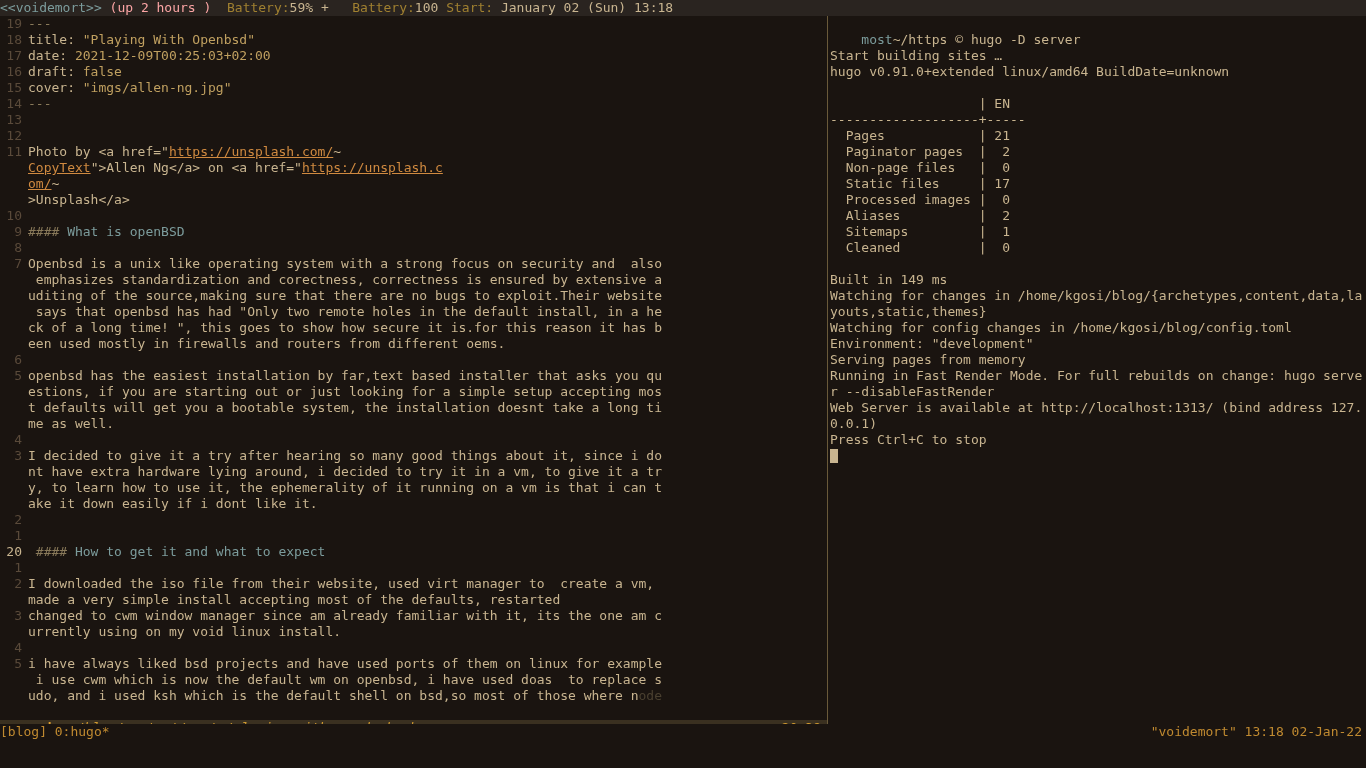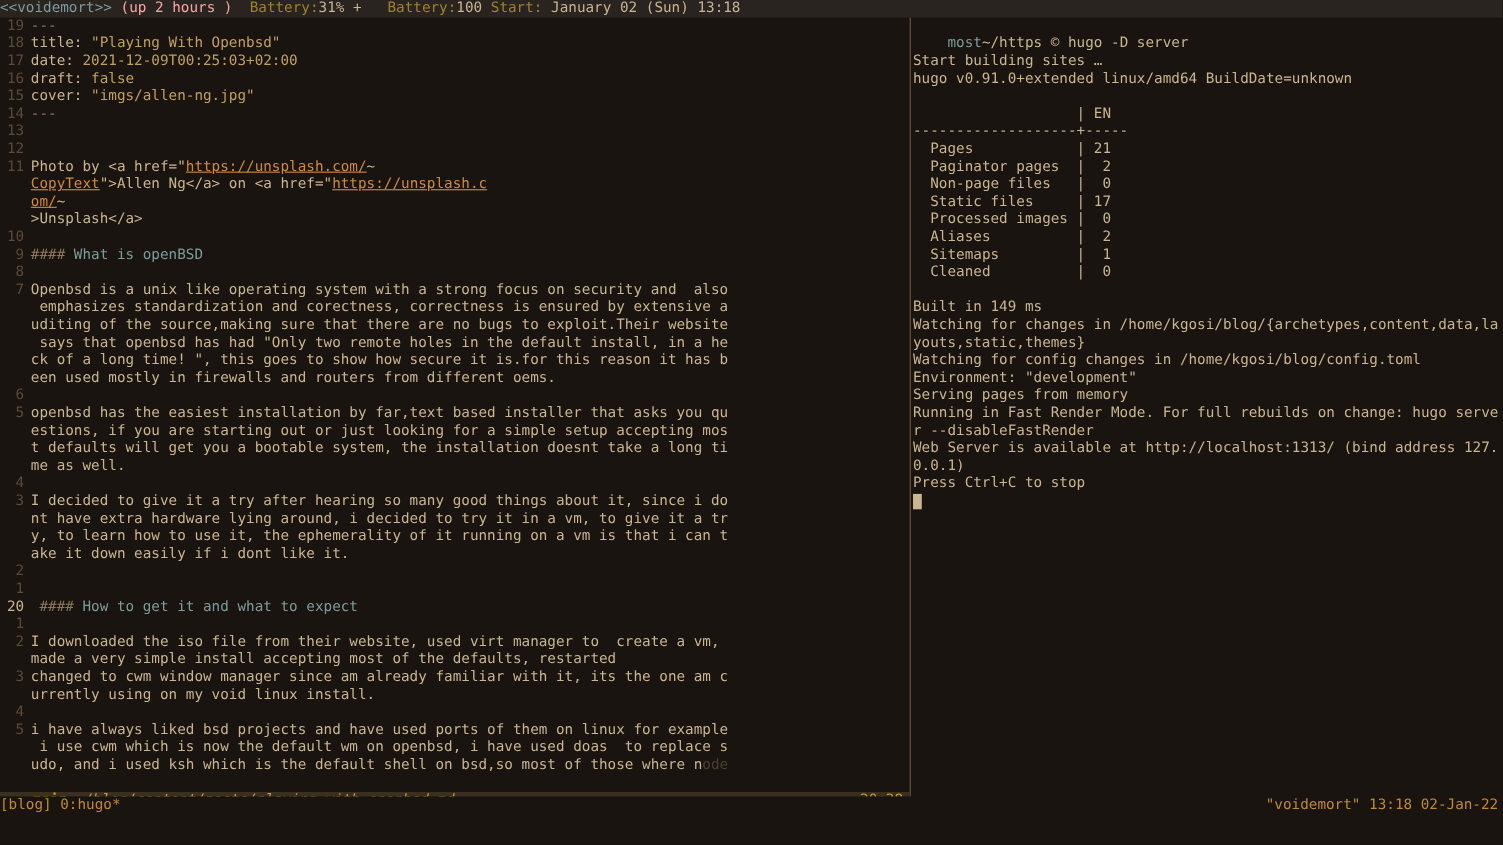--- a/index.html
+++ b/index.html
@@ -98,21 +98,21 @@
   .tmux-left { color: #c08a30; }
   .tmux-right { margin-left: auto; color: #c08a30; padding-right: 4px; }
 </style>
 </head>
 <body>
 
 <div class="topbar">
   <span class="host">&lt;&lt;voidemort&gt;&gt;</span>
   <span class="uptime"> (up 2 hours )  </span>
   <span class="batlabel">Battery:</span>
-  <span class="batval">31% +   </span>
+  <span class="batval">59% +   </span>
   <span class="vollabel">Battery:</span>
   <span class="volval">100 </span>
   <span class="timelabel">Start: </span>
   <span class="timeval">January 02 (Sun) 13:18</span>
 </div>
 
 <div class="main">
 
   <div class="left">
     <div class="code" id="editor-body"><span class="line"><span class="gutter">19</span><span class="punct">---</span></span><span class="line"><span class="gutter">18</span><span class="key">title: </span><span class="str">"Playing With Openbsd"</span></span><span class="line"><span class="gutter">17</span><span class="key">date: </span><span class="str">2021-12-09T00:25:03+02:00</span></span><span class="line"><span class="gutter">16</span><span class="key">draft: </span><span class="str">false</span></span><span class="line"><span class="gutter">15</span><span class="key">cover: </span><span class="str">"imgs/allen-ng.jpg"</span></span><span class="line"><span class="gutter">14</span><span class="punct">---</span></span><span class="line"><span class="gutter">13</span><span class="txt"></span></span><span class="line"><span class="gutter">12</span><span class="txt"></span></span><span class="line"><span class="gutter">11</span><span class="txt">Photo by &lt;a href="</span><span class="link">https://unsplash.com/</span><span class="txt">~</span></span><span class="line"><span class="gutter"></span><span class="link">CopyText</span><span class="txt">"&gt;Allen Ng&lt;/a&gt; on &lt;a href="</span><span class="link">https://unsplash.c</span></span><span class="line"><span class="gutter"></span><span class="link">om/</span><span class="txt">~</span></span><span class="line"><span class="gutter"></span><span class="txt">&gt;Unsplash&lt;/a&gt;</span></span><span class="line"><span class="gutter">10</span><span class="txt"></span></span><span class="line"><span class="gutter">9</span><span class="punct">#### </span><span class="heading">What is openBSD</span></span><span class="line"><span class="gutter">8</span><span class="txt"></span></span><span class="line"><span class="gutter">7</span><span class="txt">Openbsd is a unix like operating system with a strong focus on security and  also</span></span><span class="line"><span class="gutter"></span><span class="txt"> emphasizes standardization and corectness, correctness is ensured by extensive a</span></span><span class="line"><span class="gutter"></span><span class="txt">uditing of the source,making sure that there are no bugs to exploit.Their website</span></span><span class="line"><span class="gutter"></span><span class="txt"> says that openbsd has had "Only two remote holes in the default install, in a he</span></span><span class="line"><span class="gutter"></span><span class="txt">ck of a long time! ", this goes to show how secure it is.for this reason it has b</span></span><span class="line"><span class="gutter"></span><span class="txt">een used mostly in firewalls and routers from different oems.</span></span><span class="line"><span class="gutter">6</span><span class="txt"></span></span><span class="line"><span class="gutter">5</span><span class="txt">openbsd has the easiest installation by far,text based installer that asks you qu</span></span><span class="line"><span class="gutter"></span><span class="txt">estions, if you are starting out or just looking for a simple setup accepting mos</span></span><span class="line"><span class="gutter"></span><span class="txt">t defaults will get you a bootable system, the installation doesnt take a long ti</span></span><span class="line"><span class="gutter"></span><span class="txt">me as well.</span></span><span class="line"><span class="gutter">4</span><span class="txt"></span></span><span class="line"><span class="gutter">3</span><span class="txt">I decided to give it a try after hearing so many good things about it, since i do</span></span><span class="line"><span class="gutter"></span><span class="txt">nt have extra hardware lying around, i decided to try it in a vm, to give it a tr</span></span><span class="line"><span class="gutter"></span><span class="txt">y, to learn how to use it, the ephemerality of it running on a vm is that i can t</span></span><span class="line"><span class="gutter"></span><span class="txt">ake it down easily if i dont like it.</span></span><span class="line"><span class="gutter">2</span><span class="txt"></span></span><span class="line"><span class="gutter">1</span><span class="txt"></span></span><span class="line"><span class="gutter" style="color: rgb(201, 181, 144);">20</span><span class="txt"> </span><span class="punct">#### </span><span class="heading">How to get it and what to expect</span></span><span class="line"><span class="gutter">1</span><span class="txt"></span></span><span class="line"><span class="gutter">2</span><span class="txt">I downloaded the iso file from their website, used virt manager to  create a vm, </span></span><span class="line"><span class="gutter"></span><span class="txt">made a very simple install accepting most of the defaults, restarted</span></span><span class="line"><span class="gutter">3</span><span class="txt">changed to cwm window manager since am already familiar with it, its the one am c</span></span><span class="line"><span class="gutter"></span><span class="txt">urrently using on my void linux install.</span></span><span class="line"><span class="gutter">4</span><span class="txt"></span></span><span class="line"><span class="gutter">5</span><span class="txt">i have always liked bsd projects and have used ports of them on linux for example</span></span><span class="line"><span class="gutter"></span><span class="txt"> i use cwm which is now the default wm on openbsd, i have used doas  to replace s</span></span><span class="line"><span class="gutter"></span><span class="txt">udo, and i used ksh which is the default shell on bsd,so most of those where n</span><span class="ghost">ode</span></span></div>

